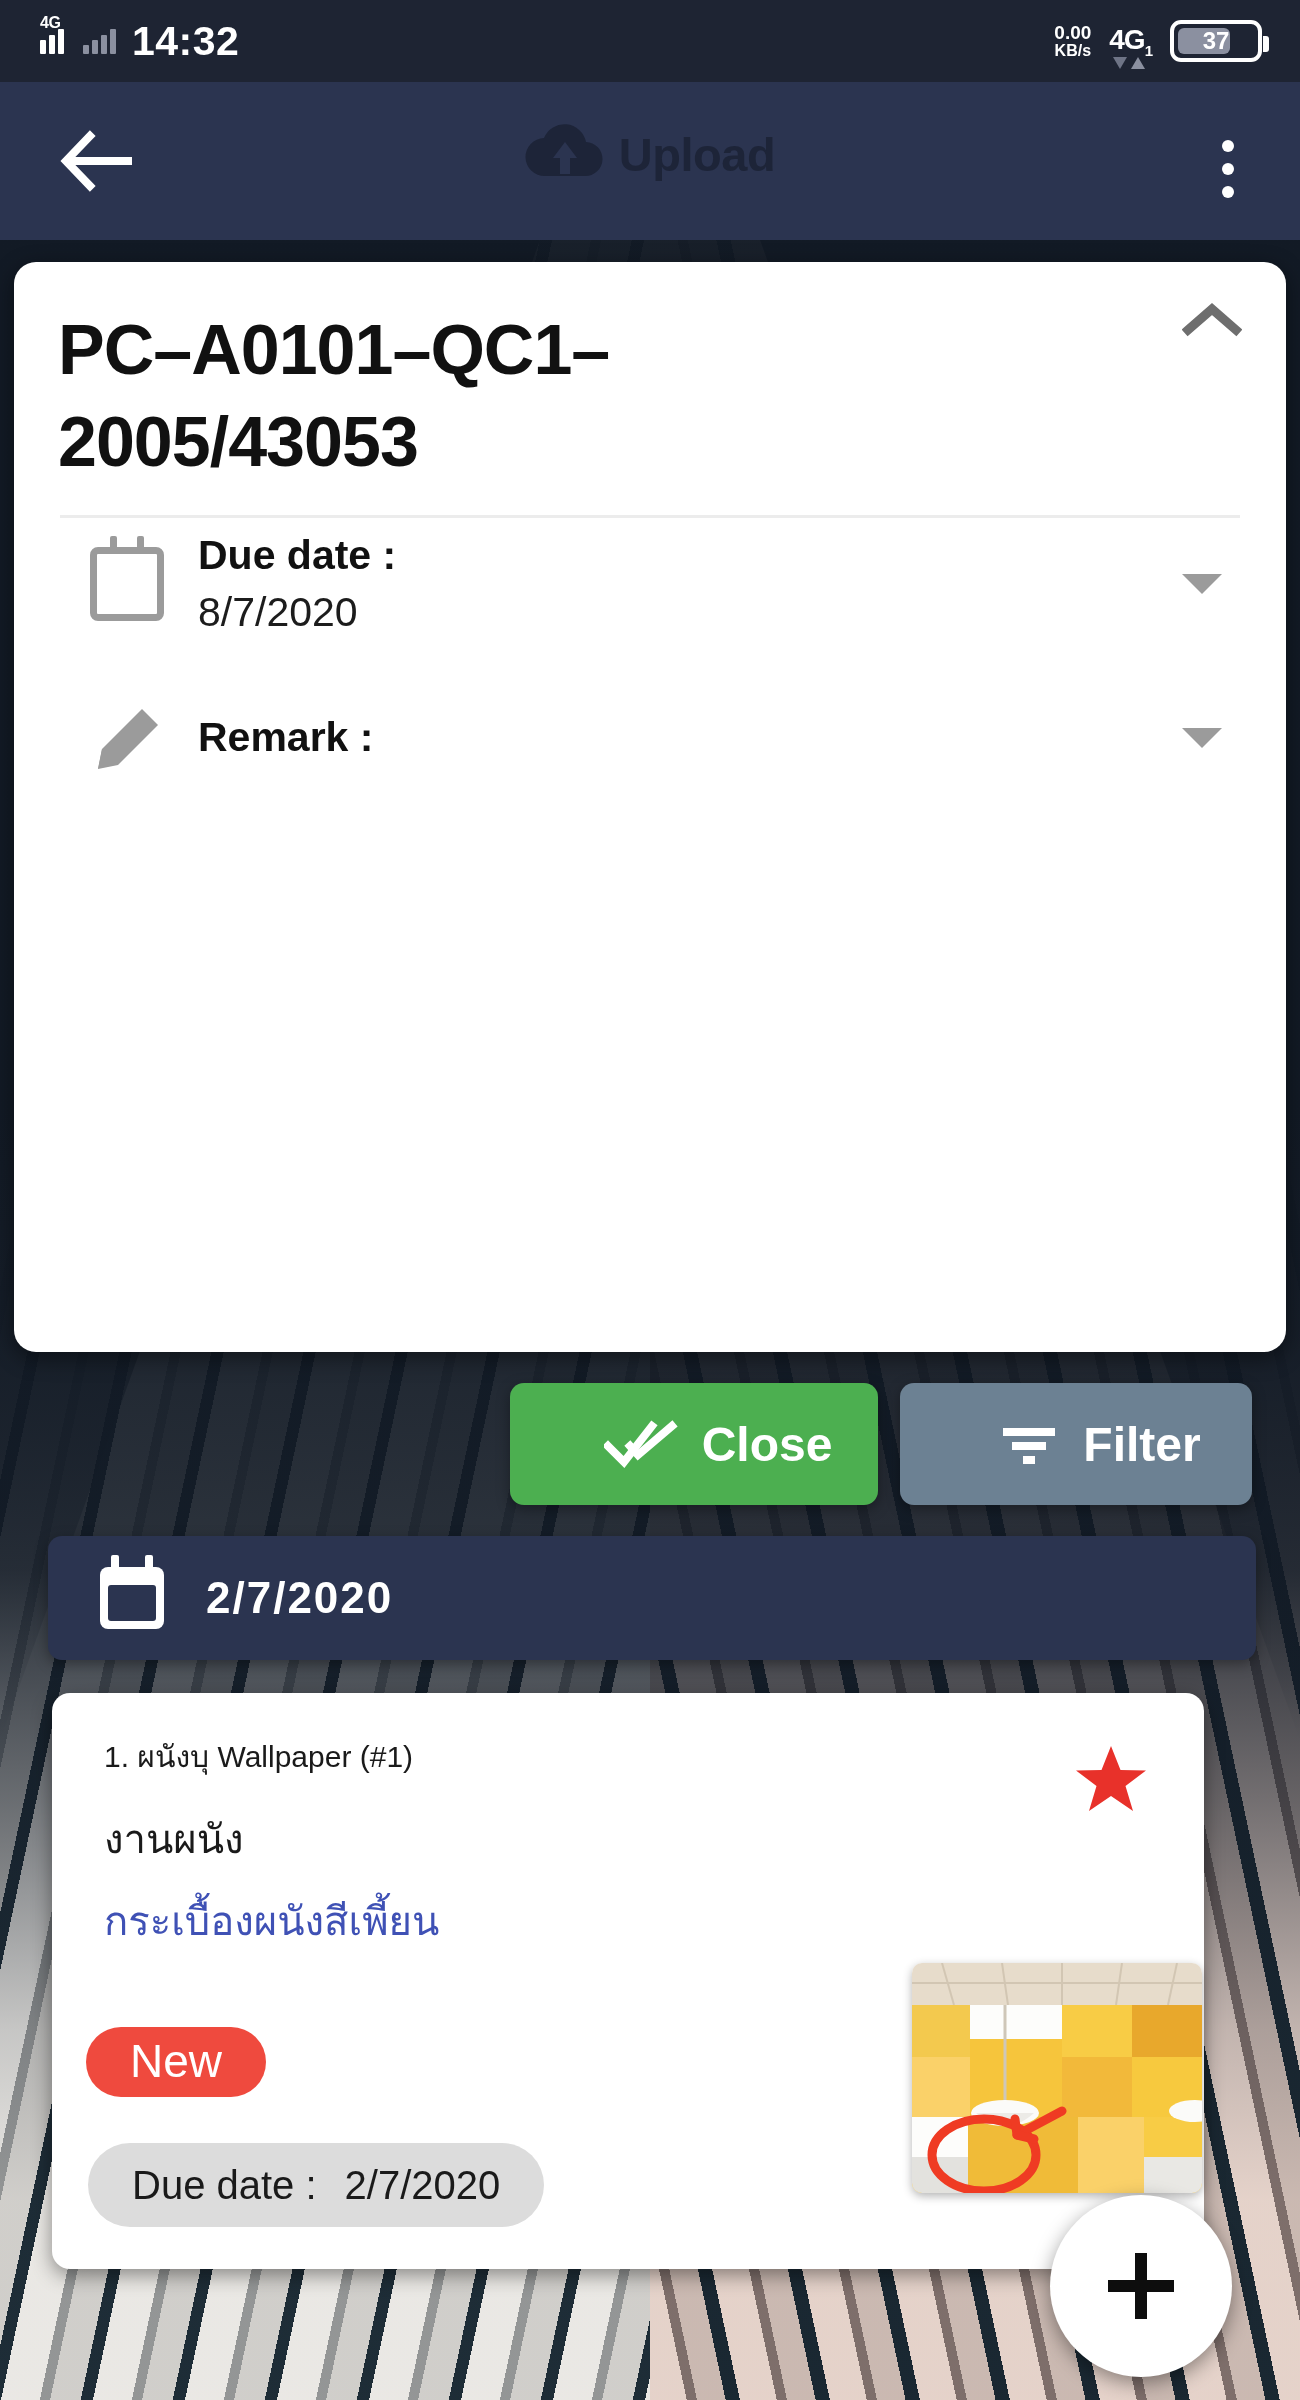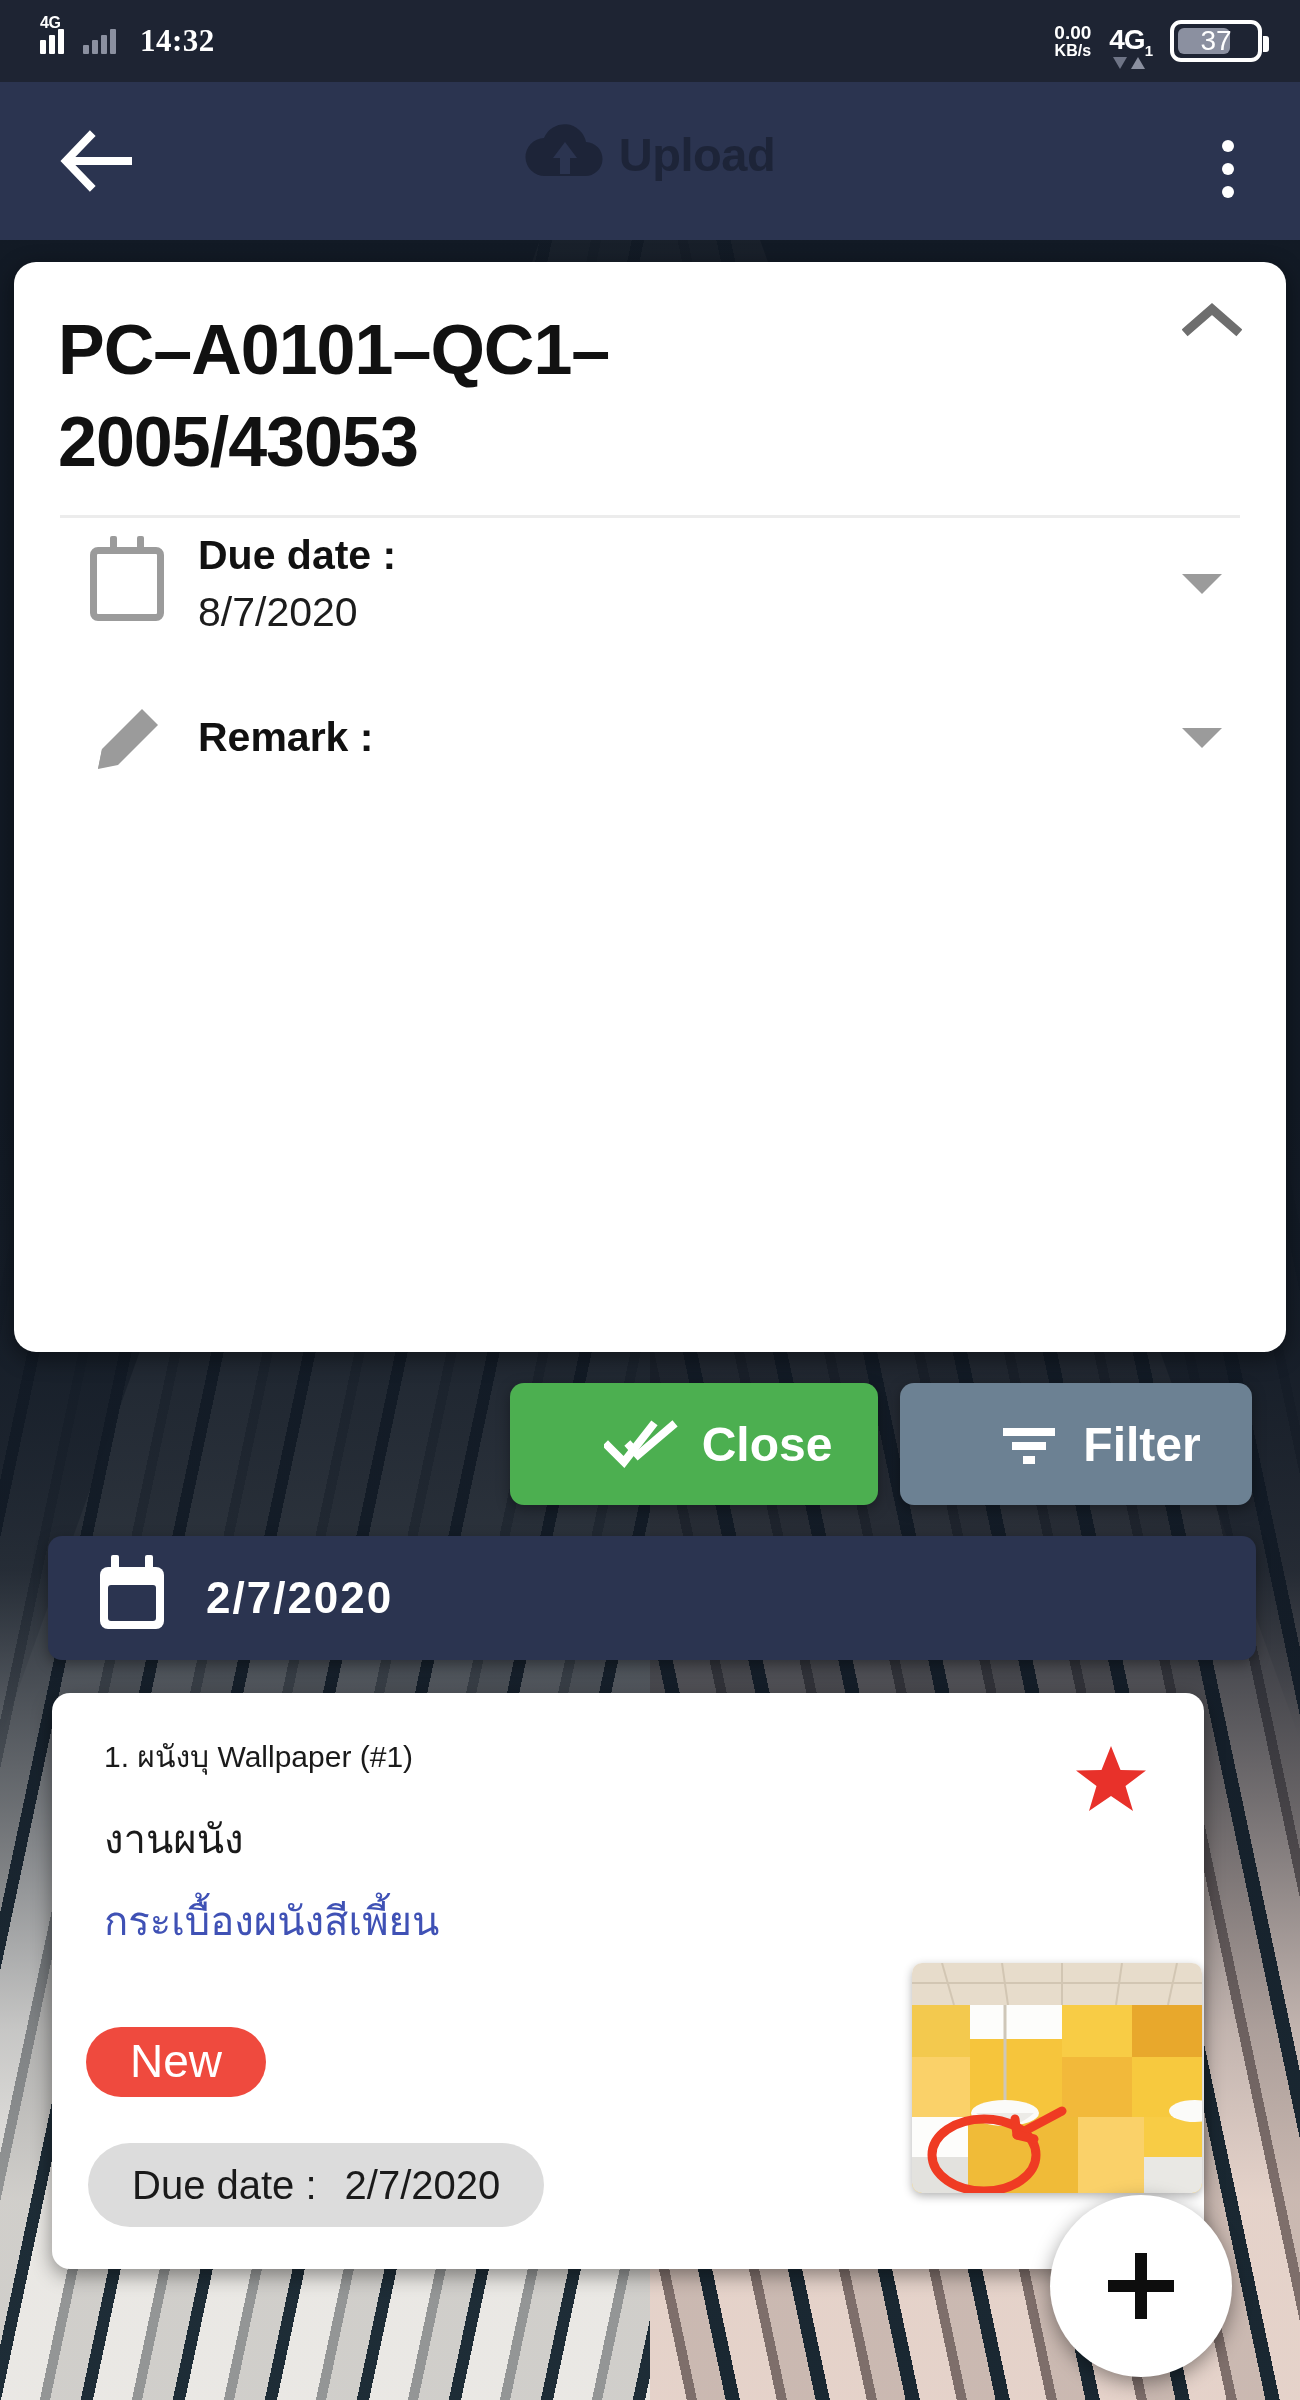--- a/index.html
+++ b/index.html
@@ -59,34 +59,34 @@
   }
   .sb-left { position:absolute; left:40px; top:0; height:82px; display:flex; align-items:center; gap:10px; }
   .sig-bars { display:flex; align-items:flex-end; gap:3px; height:26px; position:relative; }
   .sig-bars i { display:block; width:6px; background:#fff; border-radius:1px; }
   .sig-bars i:nth-child(1){height:9px}
   .sig-bars i:nth-child(2){height:14px}
   .sig-bars i:nth-child(3){height:19px}
   .sig-bars i:nth-child(4){height:25px}
   .sig-bars.dim i { background:#8b90a0; }
   .gen-tag { position:absolute; left:0; top:-14px; font-size:16px; font-weight:bold; letter-spacing:-.5px; }
-  .clock { font-size:31px; font-weight:bold; letter-spacing:0.5px; margin-left:14px;font-family:Liberation Serif, serif; }
+  .clock { font-size:41px; font-weight:bold; letter-spacing:0.5px; margin-left:6px; }
   .sb-right { position:absolute; right:38px; top:0; height:82px; display:flex; align-items:center; gap:18px; }
   .netspeed { text-align:center; line-height:1.02; }
   .netspeed .num { font-size:19px; font-weight:bold; }
   .netspeed .unit { font-size:16px; font-weight:bold; }
   .net4g { position:relative; font-size:28px; font-weight:bold; letter-spacing:-1px; }
   .net4g sub { font-size:15px; }
   .net4g .arrows { position:absolute; left:4px; top:28px; font-size:13px; color:#6f7party; letter-spacing:1px; }
   .battery { position:relative; width:92px; height:42px; border:4px solid #fff; border-radius:11px;
              display:flex; align-items:center; justify-content:center; }
   .battery::after { content:""; position:absolute; right:-11px; top:12px; width:6px; height:16px;
                     background:#fff; border-radius:0 3px 3px 0; }
   .battery .fill { position:absolute; left:4px; top:4px; bottom:4px; width:62%; background:#8b90a0; border-radius:6px; }
-  .battery .pct { position:relative; font-size:28px; font-weight:normal; z-index:2; }
+  .battery .pct { position:relative; font-size:24px; font-weight:bold; z-index:2; }
 
   
   #appbar {
     position:absolute; left:0; top:82px; width:1300px; height:158px;
     background:#2b3450; z-index:30;
   }
   #back-arrow { position:absolute; left:60px; top:48px; width:74px; height:62px; cursor:pointer; }
   #appbar-title {
     position:absolute; left:0; right:0; top:42px; height:60px;
     display:flex; align-items:center; justify-content:center; gap:14px;

